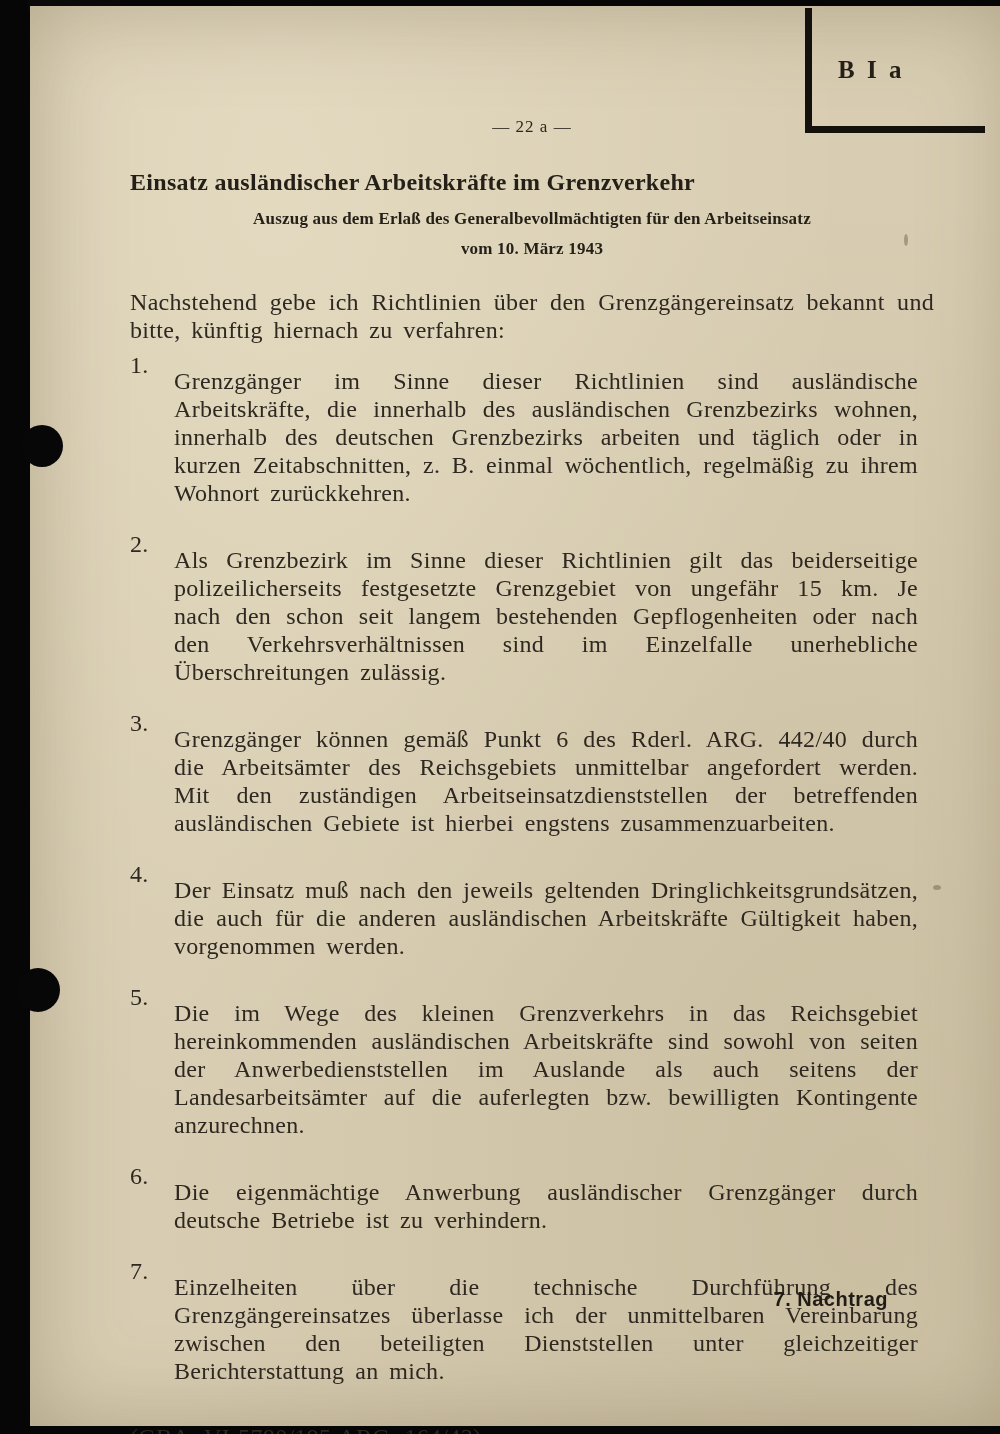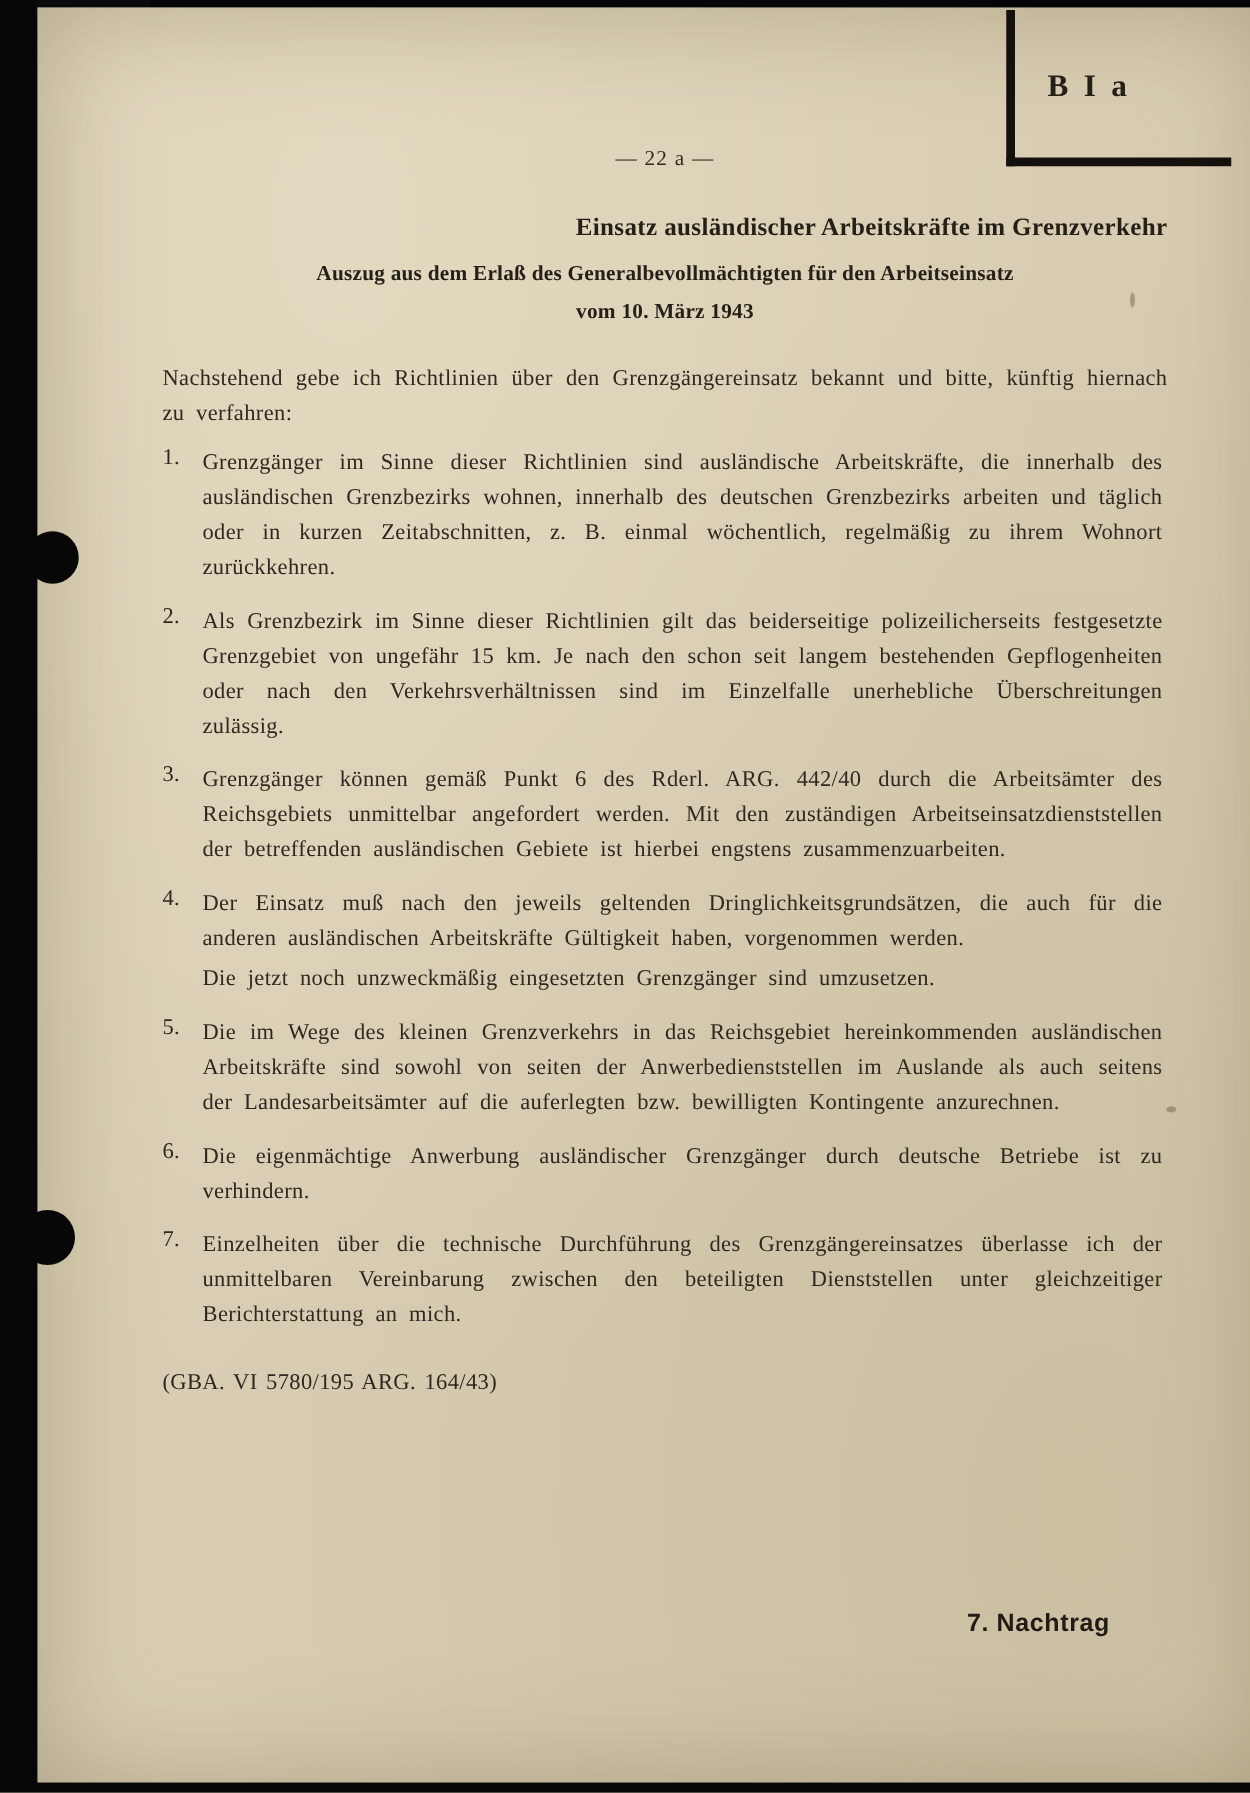--- a/index.html
+++ b/index.html
@@ -51,41 +51,41 @@
   }
   .page-number {
     margin-top: 111px;
     text-align: center;
     font-size: 17px;
     letter-spacing: 1px;
     line-height: 20px;
   }
   .title {
     margin: 33px 0 0 0;
-    text-align: right;
-    font-size: 20px;
+    text-align: left;
+    font-size: 24px;
     font-weight: bold;
     letter-spacing: 0.3px;
     line-height: 24px;
     color: #241f17;
     white-space: nowrap;
   }
   .subtitle {
     margin-top: 13px;
     text-align: center;
     font-size: 17px;
     font-weight: bold;
     letter-spacing: 0.2px;
     line-height: 24px;
     color: #241f17;
     white-space: nowrap;
   }
   .subtitle.sub2 { margin-top: 6px; }
   .bodytext {
-    font-size: 18px;
+    font-size: 24px;
     line-height: 28px;
     letter-spacing: 0.3px;
     word-spacing: 4.5px;
     text-align: justify;
   }
   .intro {
     margin: 27px 0 0 0;
   }
   .items {
     list-style: none;
@@ -93,21 +93,21 @@
   }
   .item {
     display: flex;
     margin-top: 7px;
   }
   .num {
     width: 28px;
     flex-shrink: 0;
   }
   .itext { flex: 1; }
-  .ip { margin: 4px; text-align: justify; }
+  .ip { margin: 16px; text-align: justify; }
   .reference {
     margin: 22px 0 0 0;
     text-align: left;
     word-spacing: 2px;
   }
   .footer {
     position: absolute;
     top: 1282px;
     right: 126px;
     font-family: "Liberation Sans", sans-serif;
@@ -168,21 +168,20 @@
         <li class="item">
           <span class="num">3.</span>
           <div class="itext">
             <p class="ip">Grenzgänger können gemäß Punkt 6 des Rderl. ARG. 442/40 durch die Arbeitsämter des Reichsgebiets unmittelbar angefordert werden. Mit den zuständigen Arbeitseinsatzdienststellen der betreffenden ausländischen Gebiete ist hierbei engstens zusammenzuarbeiten.</p>
           </div>
         </li>
         <li class="item">
           <span class="num">4.</span>
           <div class="itext">
             <p class="ip">Der Einsatz muß nach den jeweils geltenden Dringlichkeitsgrundsätzen, die auch für die anderen ausländischen Arbeitskräfte Gültigkeit haben, vorgenommen werden.</p>
-            <p class="ip">Die jetzt noch unzweckmäßig eingesetzten Grenzgänger sind umzusetzen.</p>
           </div>
         </li>
         <li class="item">
           <span class="num">5.</span>
           <div class="itext">
             <p class="ip">Die im Wege des kleinen Grenzverkehrs in das Reichsgebiet hereinkommenden ausländischen Arbeitskräfte sind sowohl von seiten der Anwerbedienststellen im Auslande als auch seitens der Landesarbeitsämter auf die auferlegten bzw. bewilligten Kontingente anzurechnen.</p>
           </div>
         </li>
         <li class="item">
           <span class="num">6.</span>

